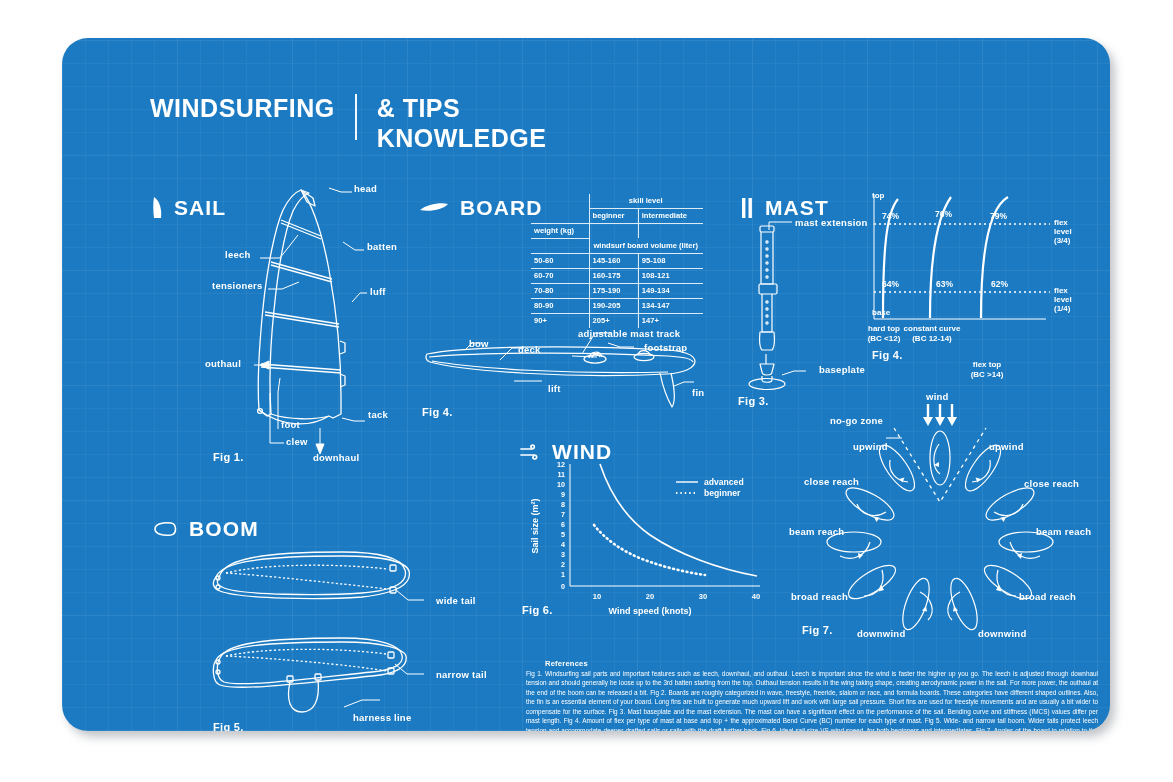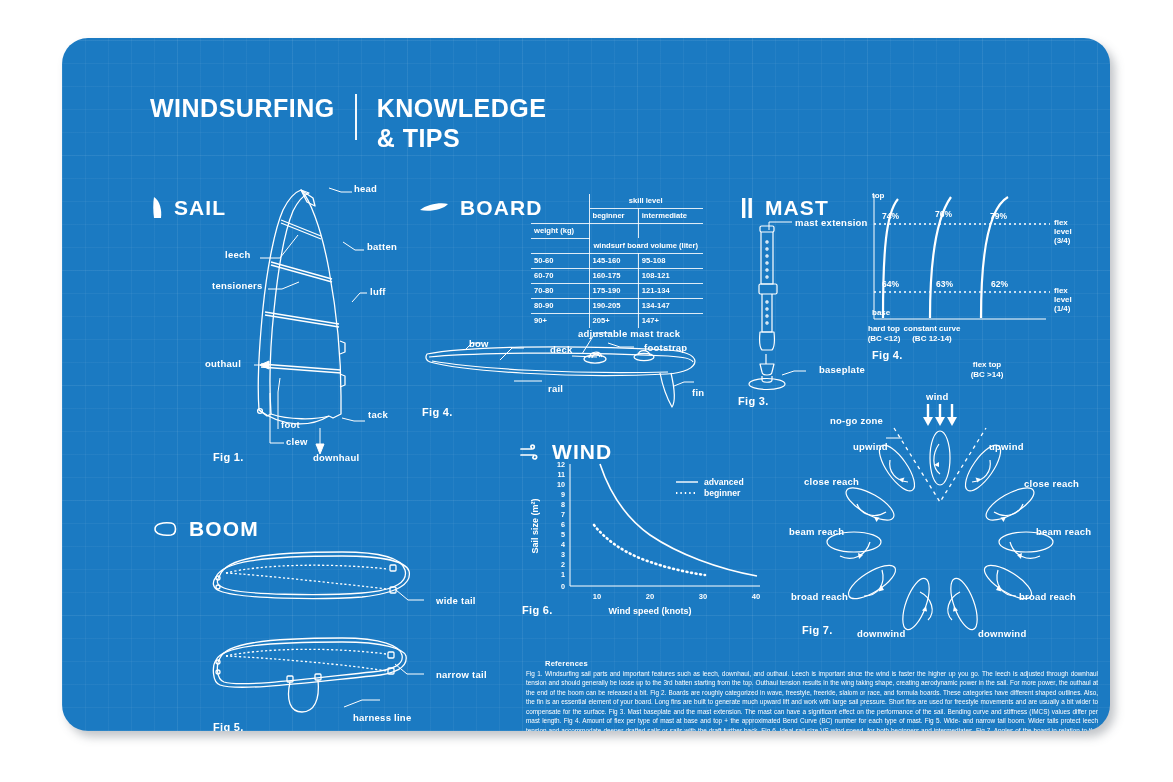--- a/index.html
+++ b/index.html
@@ -66,22 +66,22 @@
 </style>
 </head>
 <body>
 
 <div id="poster">
 
   <div class="lyr" id="hdr">
     <div class="t1">WINDSURFING</div>
     <div class="vbar"></div>
     <div>
+      <div class="t2">&amp; TIPS</div>
       <div class="t2">KNOWLEDGE</div>
-      <div class="t2">&amp; TIPS</div>
     </div>
   </div>
 
   <div class="lyr sect" style="left:89px; top:158px;align-items:flex-end;">
     <svg width="12" height="24" viewBox="0 0 12 24">
       <path d="M3 1 C9 5 11 14 10 22 L3 22 C2 15 2 7 3 1 Z" fill="#fff"></path>
     </svg>
     <span class="nm">SAIL</span>
   </div>
 
@@ -170,24 +170,24 @@
     <g stroke="#fff" stroke-width="1" fill="none">
       <path d="M43 26 L50 19 L60 19"></path>
       <path d="M78 36 L90 24 L102 24"></path>
       <path d="M160 30 L173 9 L190 9"></path>
       <path d="M186 19 L198 23 L212 23"></path>
       <path d="M92 57 L108 57 L120 57"></path>
       <path d="M252 62 L262 58 L272 58"></path>
     </g>
   </svg>
   <div class="lyr lbl" style="left:407px; top:300px;">bow</div>
-  <div class="lyr lbl" style="left:456px; top:306px;margin-left:32px;">deck</div>
+  <div class="lyr lbl" style="left:456px; top:306px;">deck</div>
   <div class="lyr lbl" style="left:516px; top:290px;">adjustable mast track</div>
   <div class="lyr lbl" style="left:582px; top:304px;">footstrap</div>
-  <div class="lyr lbl" style="left:486px; top:345px;">rail</div>
+  <div class="lyr lbl" style="left:486px; top:345px;">lift</div>
   <div class="lyr lbl" style="left:630px; top:349px;">fin</div>
   <div class="lyr fig" style="left:360px; top:368px;">Fig 4.</div>
 
   <div class="lyr" id="tbl">
     <table>
       <tbody>
           <tr>
         <td class="br" style="width:58px;">&nbsp;</td>
         <td class="bb ctr" colspan="2">skill level</td>
       </tr>
@@ -211,21 +211,21 @@
         <td class="bb">95-108</td>
       </tr>
       <tr>
         <td class="br bb">60-70</td>
         <td class="br bb">160-175</td>
         <td class="bb">108-121</td>
       </tr>
       <tr>
         <td class="br bb">70-80</td>
         <td class="br bb">175-190</td>
-        <td class="bb">121-134</td>
+        <td class="bb">149-134</td>
       </tr>
       <tr>
         <td class="br bb">80-90</td>
         <td class="br bb">190-205</td>
         <td class="bb">134-147</td>
       </tr>
       <tr>
         <td class="br">90+</td>
         <td class="br">205+</td>
         <td>147+</td>

